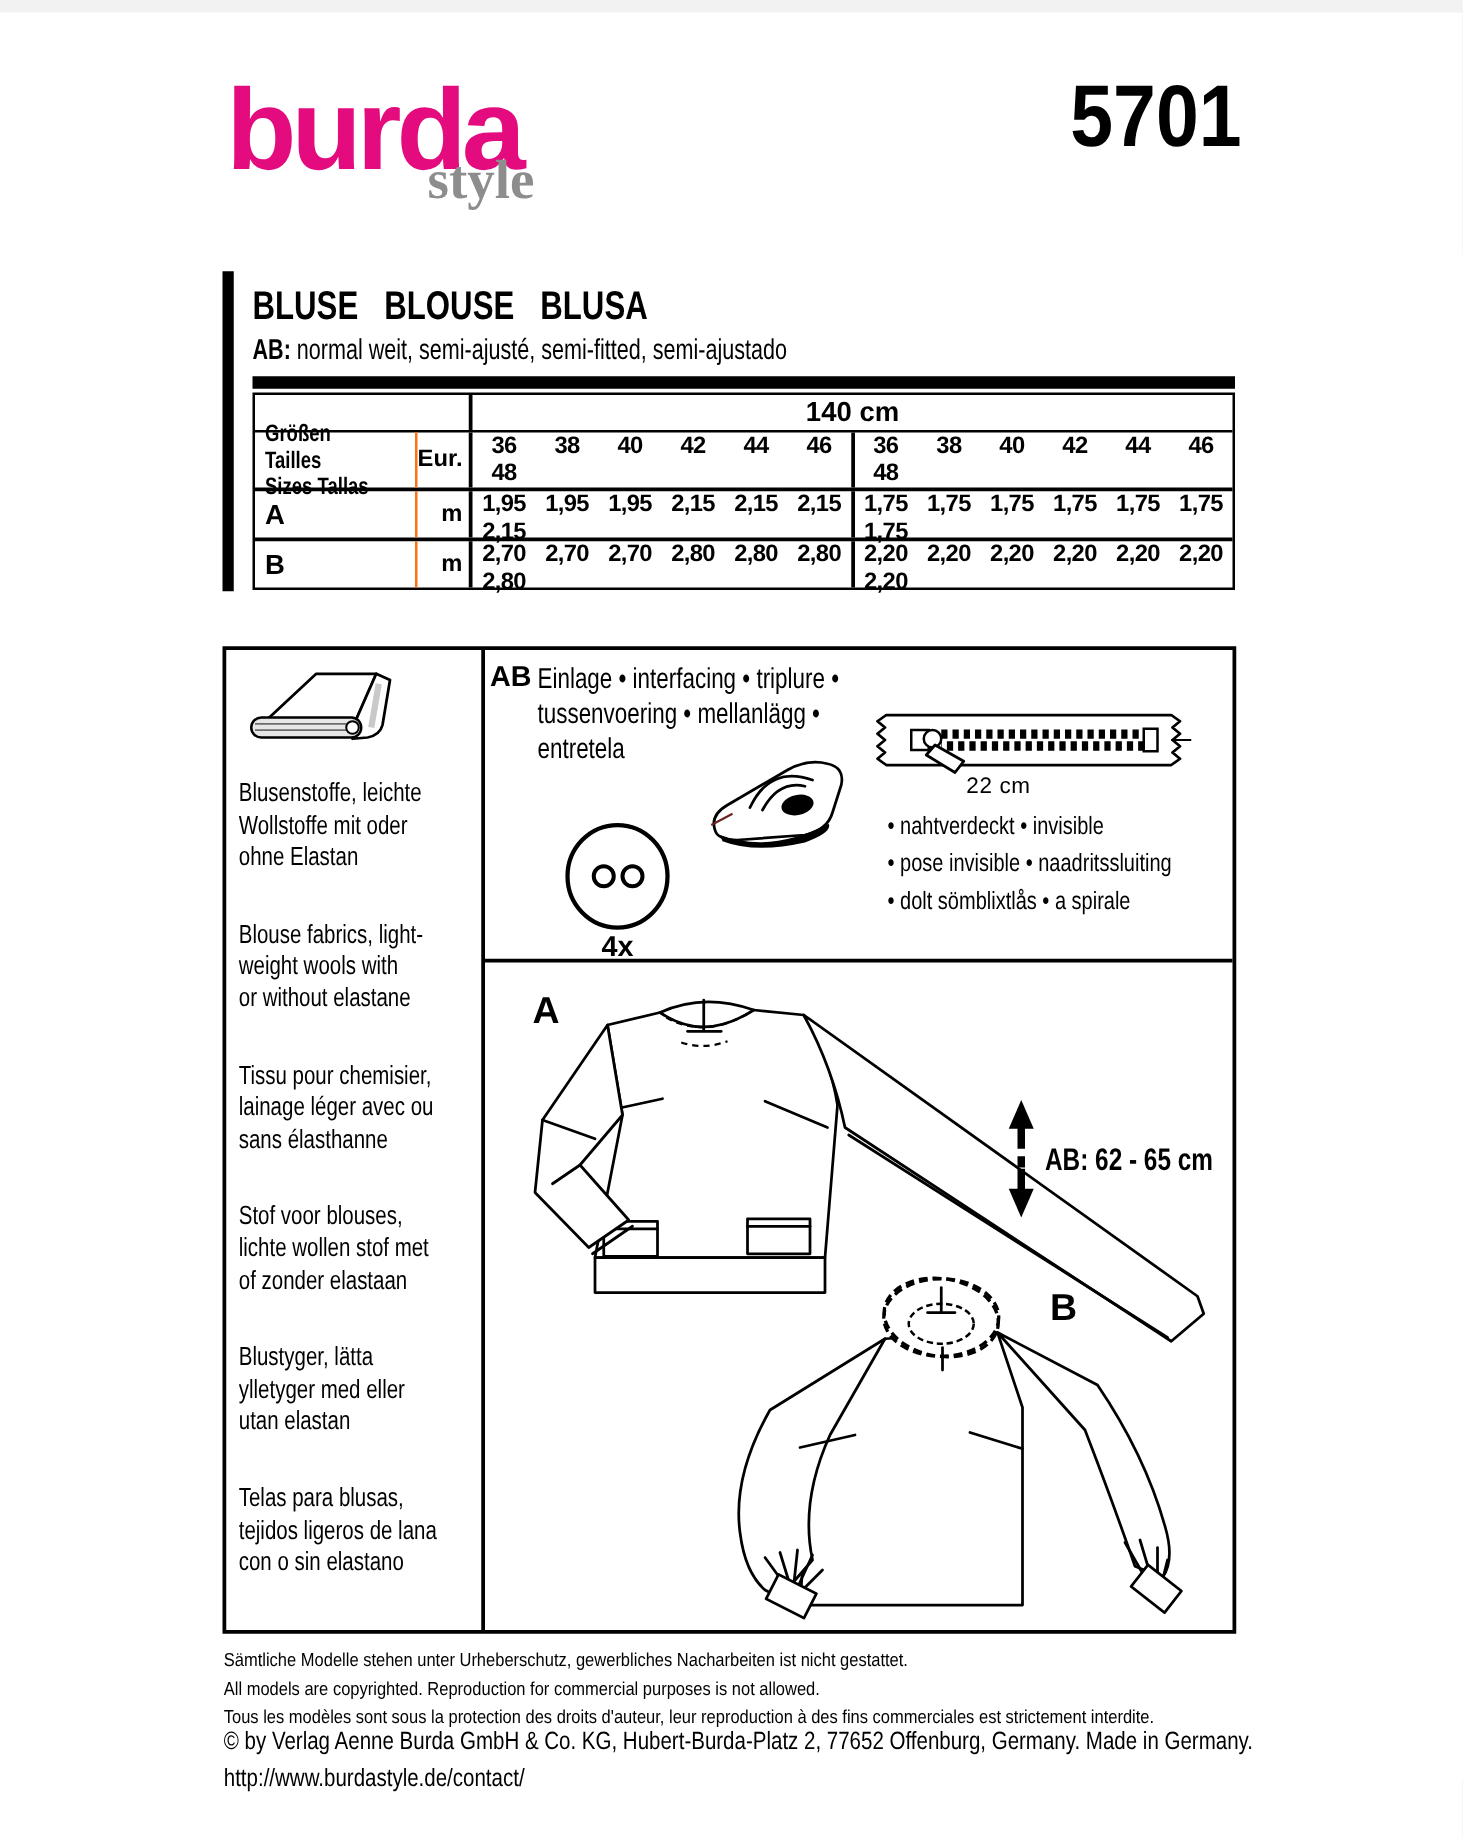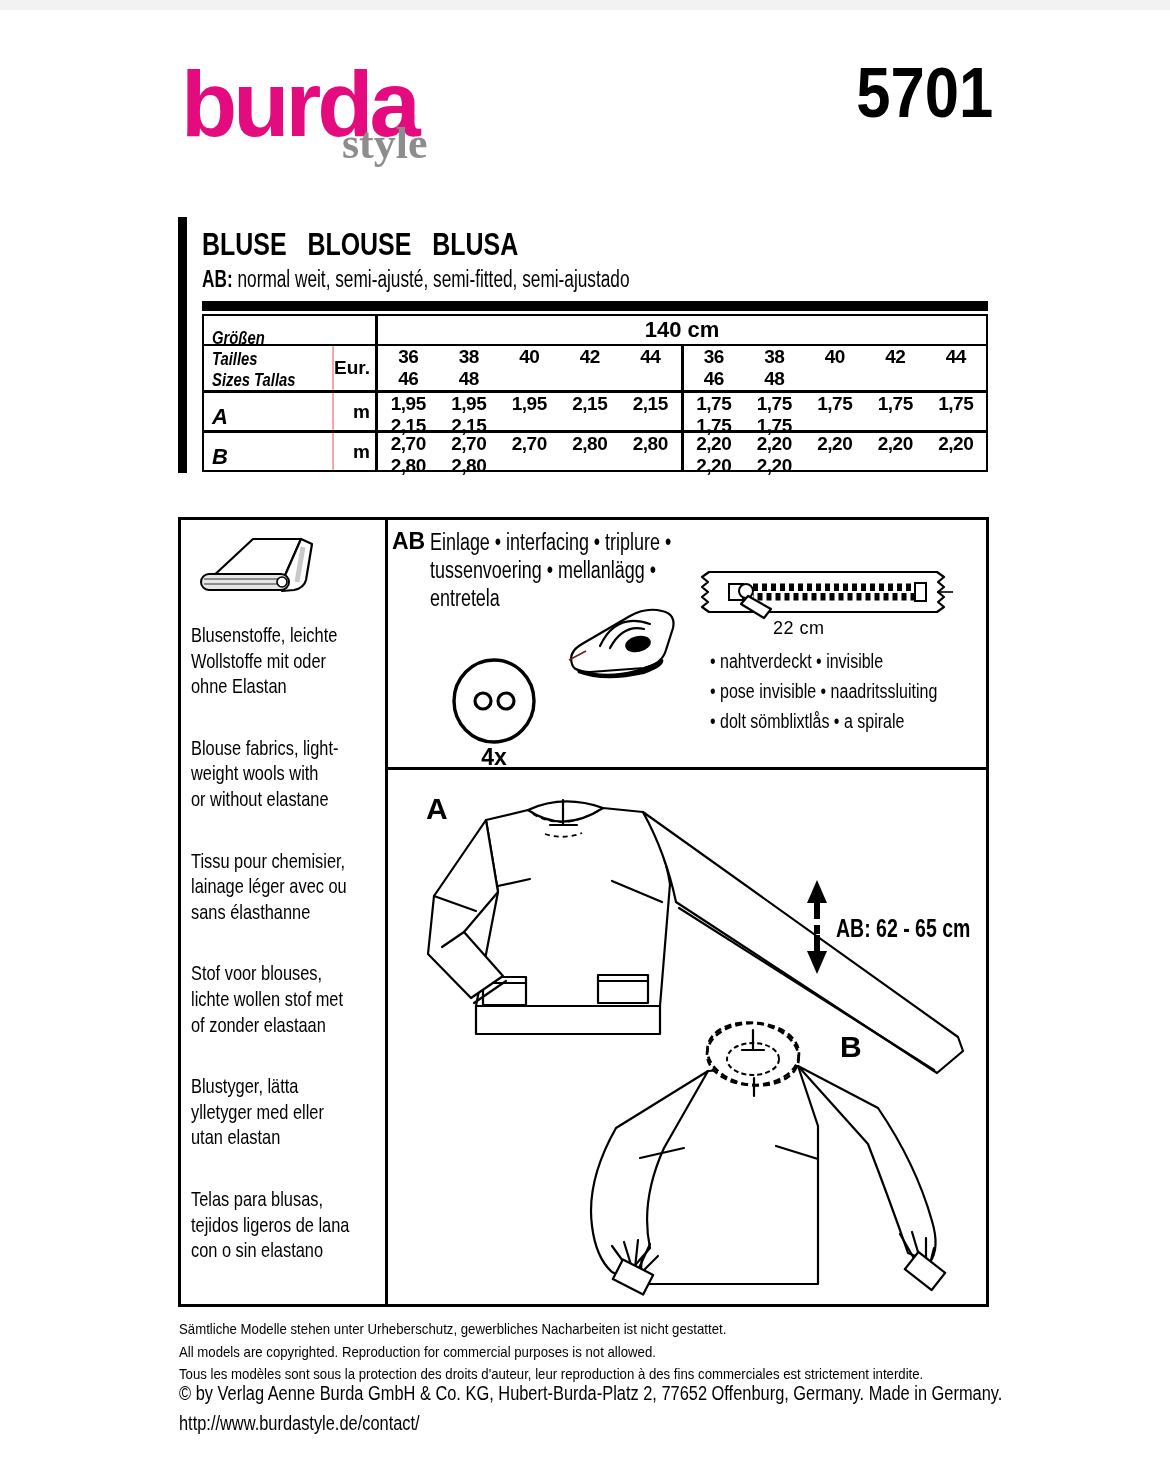--- a/index.html
+++ b/index.html
@@ -28,25 +28,25 @@
 
   
   .size-table{left:202px;top:304px;width:786px;border:2px solid #000;box-sizing:border-box;font-weight:bold;}
   .trow{display:flex;box-sizing:border-box;align-items:stretch;}
   .trow > div{box-sizing:border-box;}
   .r1{height:28px;}
   .r2{height:46px;border-top:2px solid #000;}
   .r3{height:40px;border-top:3px solid #000;}
   .r4{height:40px;border-top:3px solid #000;}
   .c-corner{width:174px;border-right:3px solid #000;}
-  .c-label{width:130px;border-right:2px solid #fca5a5;display:flex;align-items:flex-end;padding-left:8px;font-style:italic;}
+  .c-label{width:130px;border-right:2px solid #f97316;display:flex;align-items:center;padding-left:8px;}
   .c-eur{width:44px;border-right:3px solid #000;display:flex;align-items:center;justify-content:flex-end;padding-right:5px;font-size:19px;}
   .c-grouphead{flex:1;display:flex;align-items:center;justify-content:center;font-size:22px;}
   .gh1{border-right:3px solid #000;}
-  .grp{flex:1;display:grid;grid-template-columns:repeat(5,1fr);align-items:center;text-align:center;font-size:19px;letter-spacing:-0.5px;}
+  .grp{flex:1;display:grid;grid-template-columns:repeat(6,1fr);align-items:center;text-align:center;font-size:19px;letter-spacing:-0.5px;}
   .grp1{border-right:3px solid #000;}
   .row-head-text{font-size:19px;line-height:21px;width:170px;}
   .row-letter{font-size:22px;}
   .tcell{text-align:center;}
 
   
   .main-box{left:178px;top:507px;width:811px;height:790px;border:3px solid #000;box-sizing:border-box;display:flex;}
   .sidebar{width:207px;border-right:3px solid #000;box-sizing:border-box;padding:8px 0 0 10px;}
   .fabric-icon{margin:2px 0 20px 6px;}
   .fabric-para{font-size:21px;line-height:25.6px;width:250px;margin:0 0 36px 0;white-space:pre-line;transform:scaleX(0.78);transform-origin:0 0;}

